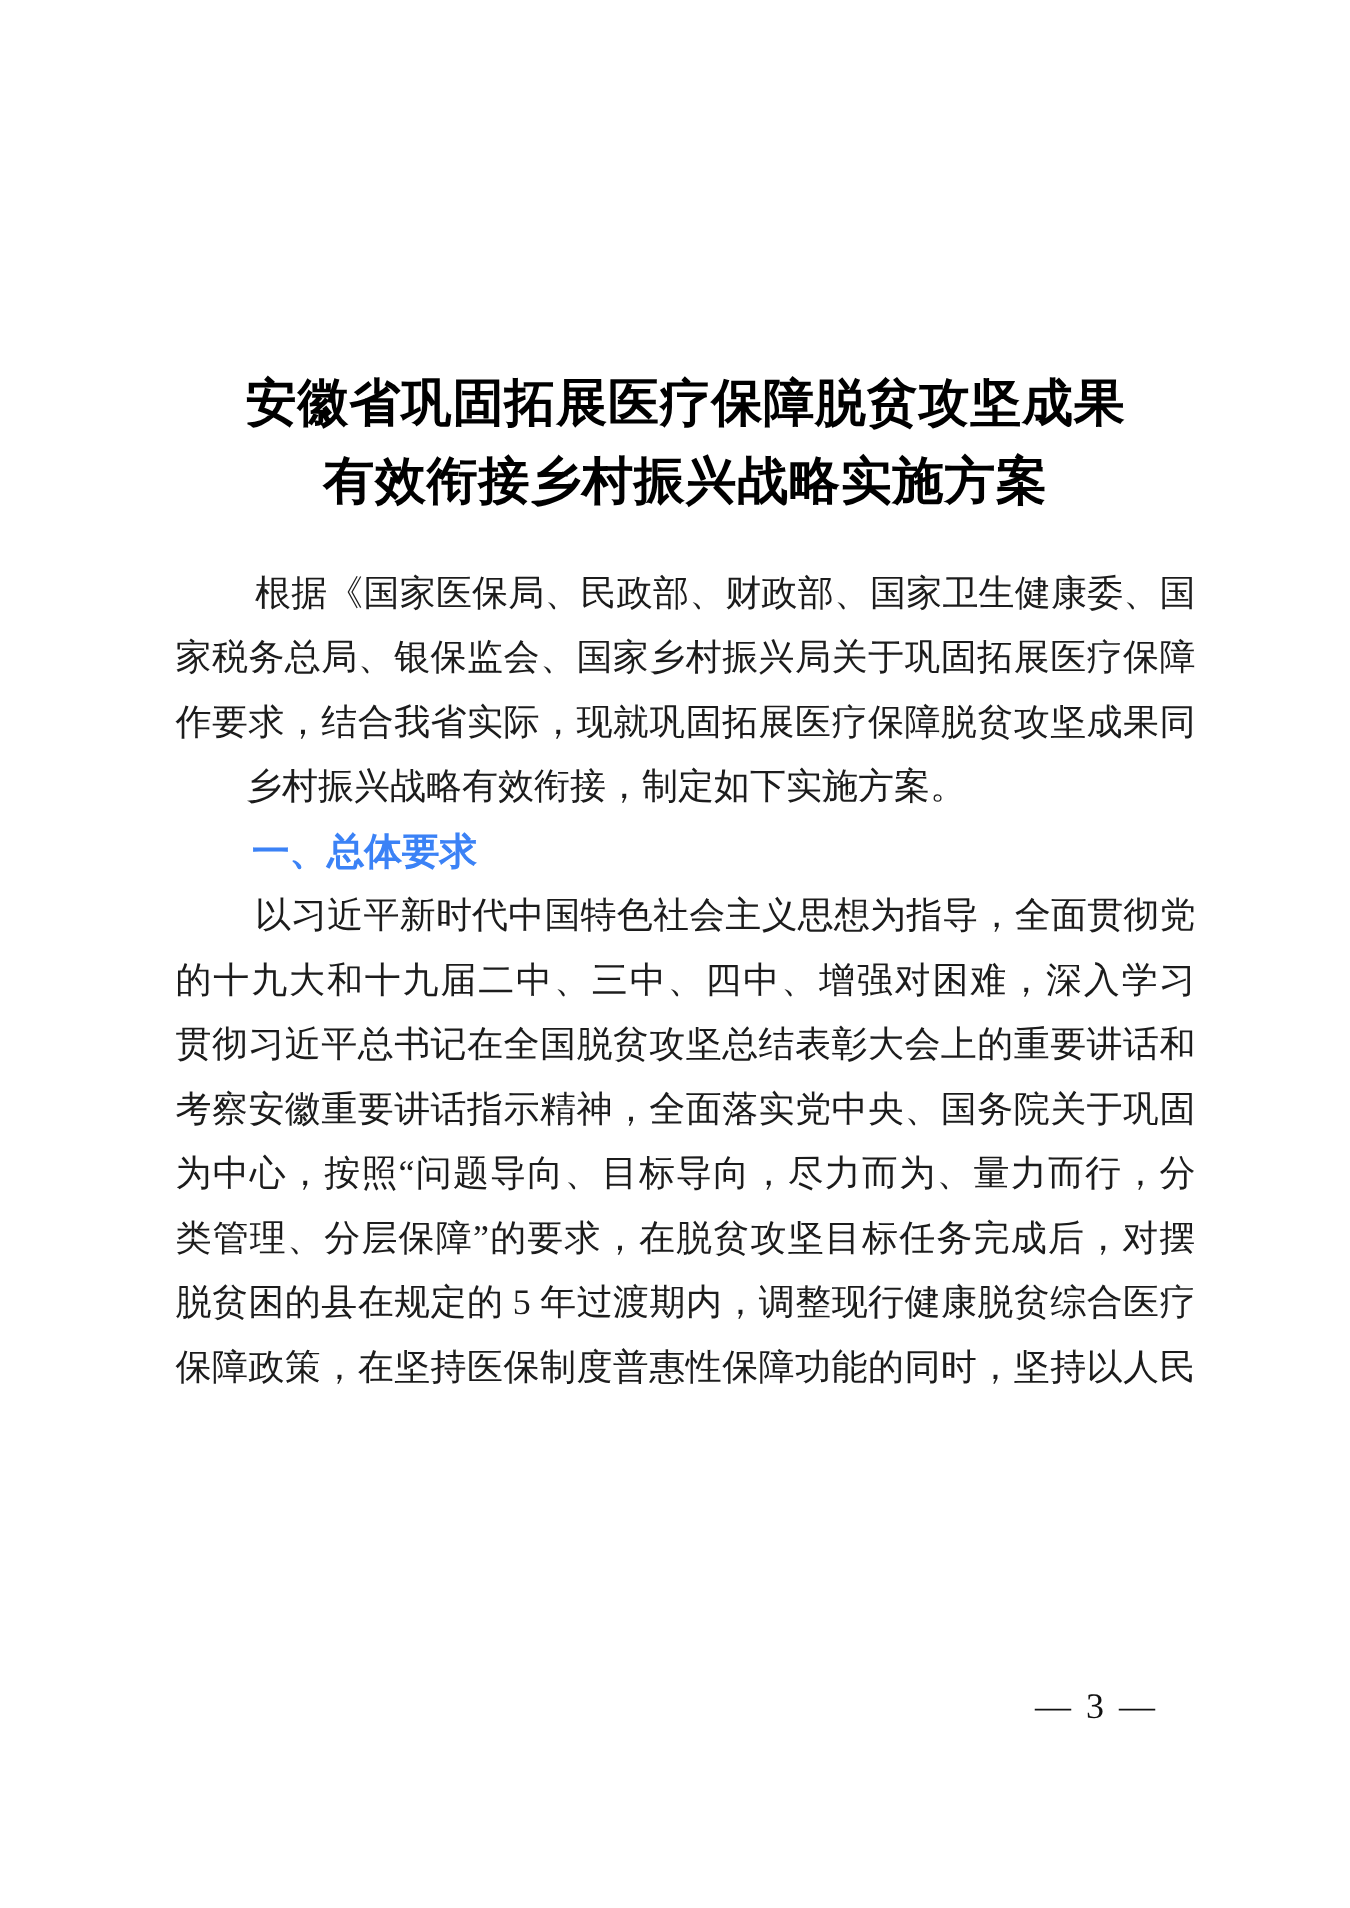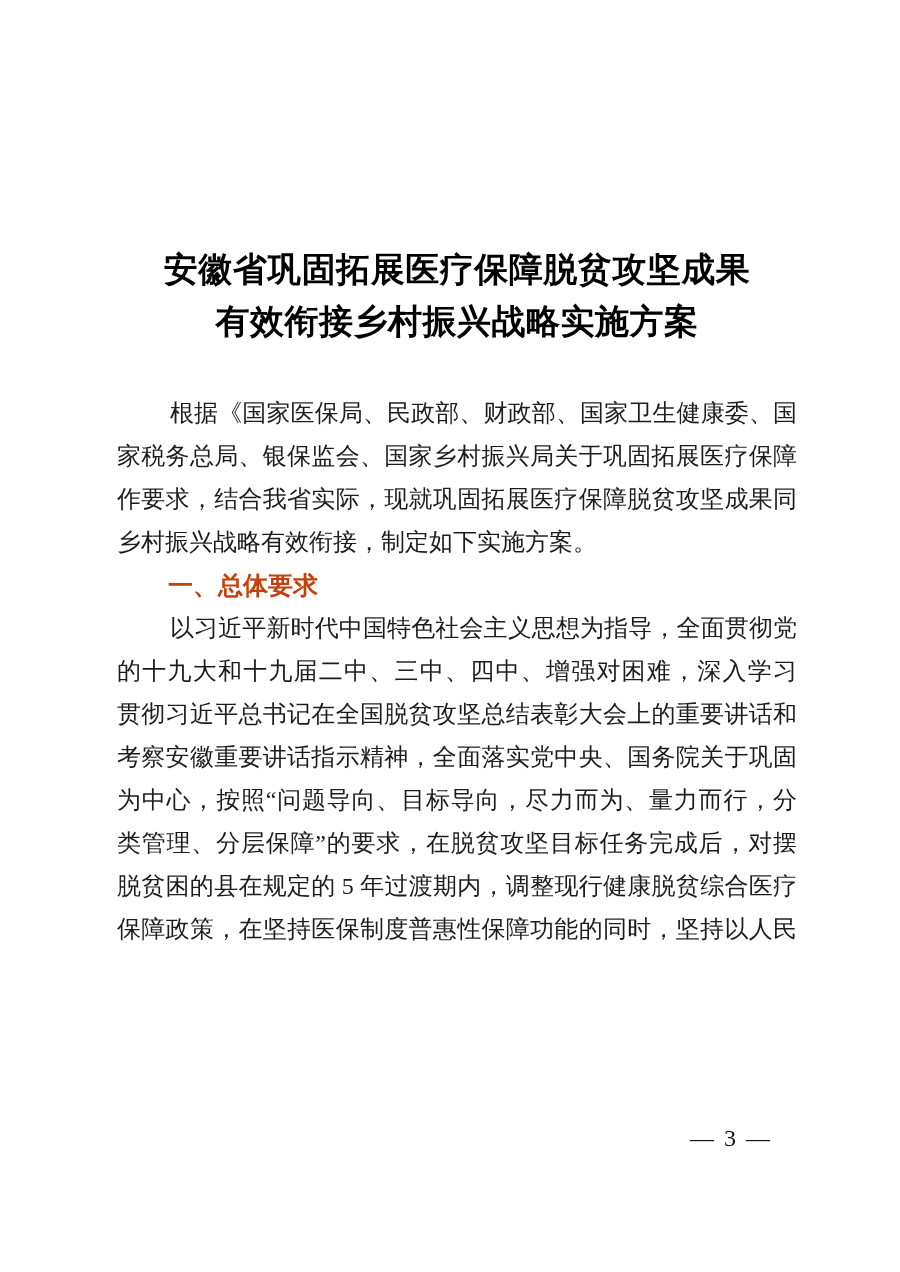--- a/index.html
+++ b/index.html
@@ -25,46 +25,47 @@
     font-family: "Liberation Serif", serif;
     font-weight: bold;
     font-size: 34px;
     line-height: 52px;
     color: #000000;
     letter-spacing: 0.5px;
   }
   .body-text {
     position: absolute;
     left: 117px;
-    top: 392px;
+    top: 375px;
     width: 680px;
     font-size: 24px;
     color: #1c1c1c;
   }
   .line {
     height: 43px;
     line-height: 43px;
     text-align: justify;
     text-align-last: justify;
     text-justify: inter-character;
     white-space: nowrap;
   }
   .line.indent {
     text-indent: 53px;
   }
   .line.para-end {
     text-align-last: left;
+    margin-left: 47px;
   }
   .heading {
     height: 43px;
     line-height: 43px;
     font-family: "Liberation Sans", sans-serif;
     font-weight: bold;
     font-size: 25px;
-    color: #c2410c;
+    color: #3b82f6;
     text-indent: 51px;
     text-align: left;
     text-align-last: left;
     white-space: nowrap;
   }
   .page-number {
     position: absolute;
     top: 1124px;
     right: 128px;
     font-size: 24px;

